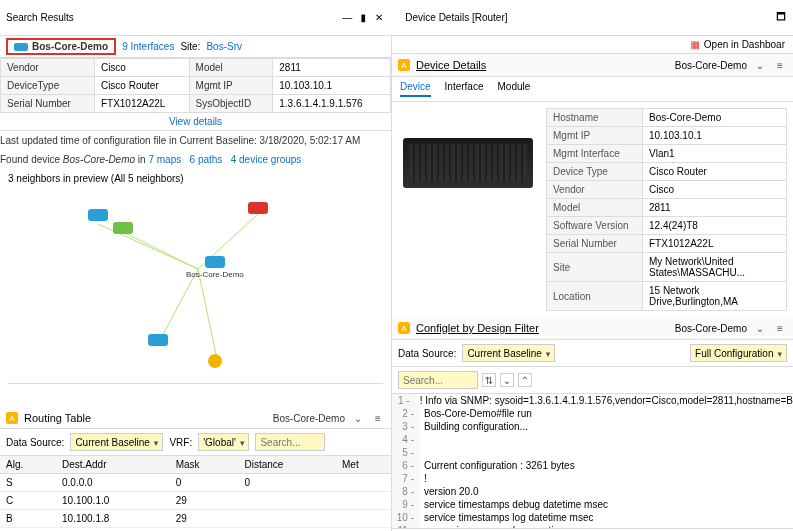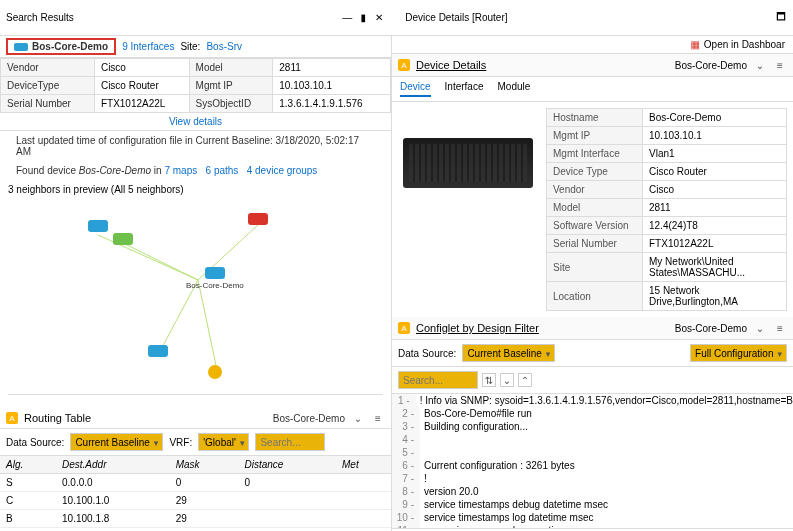--- a/index.html
+++ b/index.html
@@ -11,36 +11,36 @@
 .left { width: 392px; border-right: 1px solid #dcdcdc; display: flex; flex-direction: column; overflow: hidden; }
 .right { flex: 1; display: flex; flex-direction: column; overflow: hidden; }
 .device-header { height: 22px; display: flex; align-items: center; border-bottom: 1px solid #dcdcdc; padding: 0 6px; gap: 6px; }
 .device-tag { border: 2px solid #d9342a; padding: 1px 6px; display: flex; align-items: center; gap: 4px; font-size: 10px; color: #333; }
 .device-tag .router-icon { width: 14px; height: 8px; background: #2a9fd6; border-radius: 2px; }
 .link { color: #0b6fcc; cursor: pointer; }
 .prop-table { width: 100%; border-collapse: collapse; font-size: 10px; }
 .prop-table td { border: 1px solid #dcdcdc; padding: 3px 6px; }
 .prop-table .lbl { background: #f5f5f5; color: #333; }
 .view-details { text-align: center; padding: 3px 0; border-bottom: 1px solid #dcdcdc; color: #0b6fcc; cursor: pointer; }
-.info-line { padding: 4px 16px; font-size: 10px; color: #333; }
+.info-line { padding: 4px 0; font-size: 10px; color: #333; }
 .info-line .italic { font-style: italic; }
 .neighbors { padding: 4px 8px; font-size: 10px; flex: 1; position: relative; }
 .topo { position: relative; height: 200px; border-bottom: 1px solid #dcdcdc; }
 .node { position: absolute; font-size: 8px; text-align: center; color: #333; }
 .node .glyph { width: 20px; height: 12px; border-radius: 3px; margin: 0 auto 2px; }
 .subpanel-hdr { display: flex; align-items: center; padding: 3px 6px; border-bottom: 1px solid #dcdcdc; gap: 6px; }
 .badge { background: #ffb400; color: #fff; width: 12px; height: 12px; font-size: 8px; display: inline-flex; align-items: center; justify-content: center; border-radius: 2px; }
 .subpanel-hdr .title { font-size: 11px; flex: 1; }
 .subpanel-hdr .device-name { font-size: 10px; color: #333; }
 .chev { width: 14px; height: 14px; display: inline-flex; align-items: center; justify-content: center; cursor: pointer; color: #555; border: 1px solid transparent; }
 .ds-row { display: flex; align-items: center; padding: 4px 6px; gap: 6px; border-bottom: 1px solid #dcdcdc; font-size: 10px; }
-.select, .input { border: 1px solid #ccc; padding: 2px 4px; font-size: 10px; height: 18px; background: #eab308; }
+.select, .input { border: 1px solid #ccc; padding: 2px 4px; font-size: 10px; height: 18px; background: #fef9c3; }
 .select { cursor: pointer; display: flex; align-items: center; gap: 4px; }
 .routing-table { width: 100%; border-collapse: collapse; font-size: 10px; }
-.routing-table th { text-align: left; background: #f5f5f5; padding: 3px 6px; border-bottom: 1px solid #dcdcdc; font-weight: normal; font-style: italic; }
+.routing-table th { text-align: left; background: #f5f5f5; padding: 3px 6px; border-bottom: 1px solid #dcdcdc; font-weight: normal; }
 .routing-table td { padding: 3px 6px; border-bottom: 1px solid #eee; }
 .open-dash { display: flex; align-items: center; justify-content: flex-end; padding: 3px 8px; gap: 4px; border-bottom: 1px solid #dcdcdc; font-size: 10px; cursor: pointer; }
 .pane-hdr { display: flex; align-items: center; padding: 4px 6px; gap: 6px; background: #fafafa; border-bottom: 1px solid #dcdcdc; }
 .pane-hdr .title { font-size: 11px; text-decoration: underline; }
 .tabs { display: flex; gap: 14px; padding: 4px 8px; font-size: 10px; border-bottom: 1px solid #dcdcdc; }
 .tab { cursor: pointer; padding-bottom: 3px; }
 .tab.active { color: #0b6fcc; border-bottom: 2px solid #0b6fcc; }
 .dd-body { display: flex; padding: 6px; gap: 8px; }
 .dev-img { width: 140px; height: 110px; display: flex; align-items: center; justify-content: center; }
 .dev-img .chassis { width: 130px; height: 50px; background: linear-gradient(#1a1a1a,#2e2e2e); border-radius: 3px; position: relative; }

